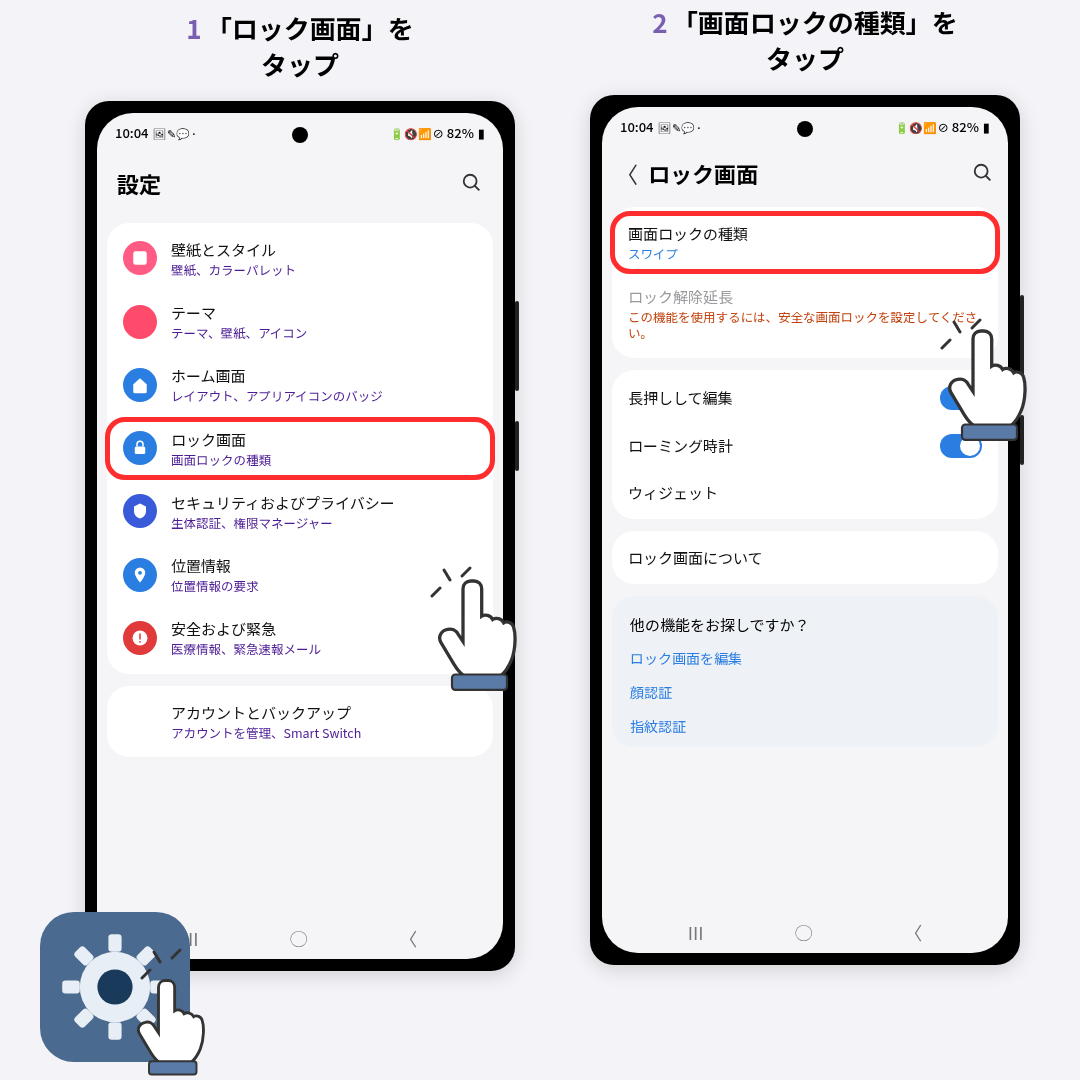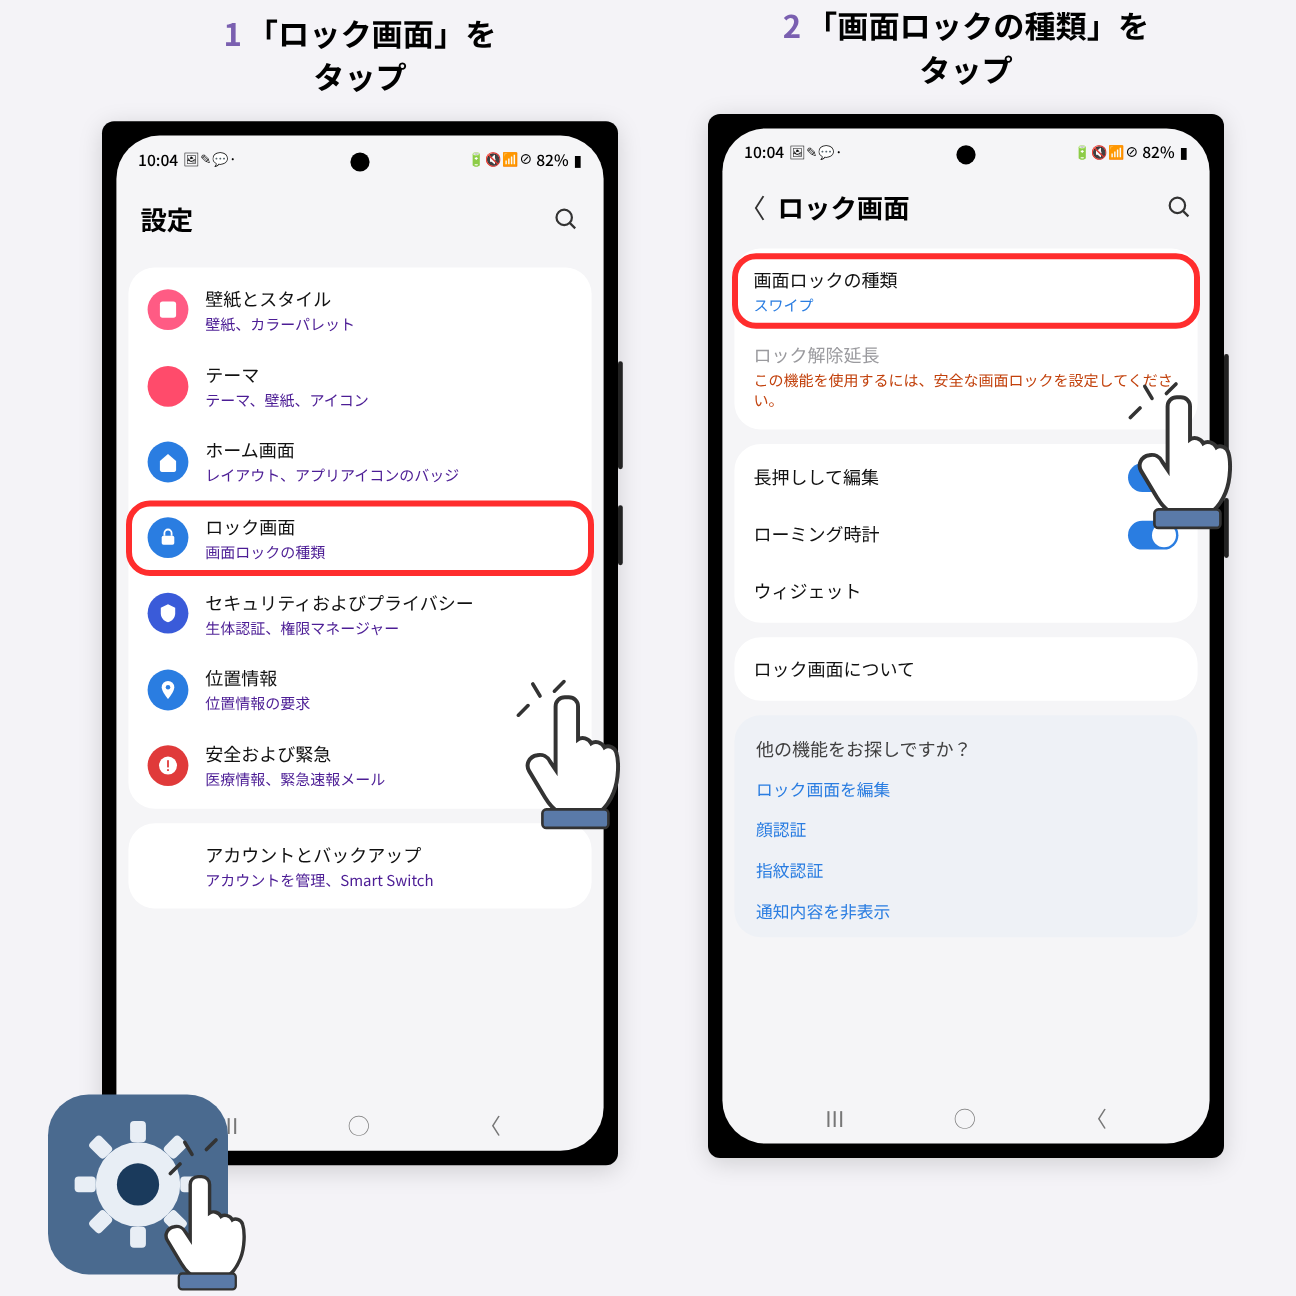--- a/index.html
+++ b/index.html
@@ -20,21 +20,21 @@
     color: #000;
     line-height: 1.4;
     margin-bottom: 18px;
   }
   .step-num { color: #7a5fb0; margin-right: 4px; }
   
   .phone {
     width: 430px; height: 870px;
     margin: 0 auto;
     background: #000;
-    border-radius: 10px;
+    border-radius: 24px;
     padding: 12px;
     position: relative;
     box-shadow: 0 4px 20px rgba(0,0,0,.15);
   }
   .phone::after{ 
     content:""; position:absolute; right:-4px; top:200px; width:4px; height:90px;
     background:#222; border-radius:3px;
   }
   .phone::before{
     content:""; position:absolute; right:-4px; top:320px; width:4px; height:50px;
@@ -103,21 +103,21 @@
     width:20px; height:20px; background:#fff; border-radius:50%;
   }
   .highlight {
     position:absolute; left:-2px; right:-2px; top:0; bottom:0;
     border:5px solid #ff2d2d; border-radius:20px;
     pointer-events:none;
   }
   .disabled .row-title{ color:#9a9a9e; }
   
   .card.lookfor { background:#eef1f6; }
-  .look-title { font-size:15px; color:#404040; padding:14px 18px 6px; }
+  .look-title { font-size:15px; color:#000000; padding:14px 18px 6px; }
   .look-link { font-size:14px; color:#2a7de1; padding:7px 18px; }
   
   .navbar{
     position:absolute; bottom:8px; left:0; right:0;
     display:flex; justify-content:space-around; align-items:center;
     padding:0 40px;
   }
   .navbar span{ color:#777; font-size:18px; }
   
   .tap-hand {
@@ -344,21 +344,20 @@
               <div class="row-title">ロック画面について</div>
             </div>
         </div>
       </div>
 
       <div class="card lookfor">
         <div class="look-title">他の機能をお探しですか？</div>
         <div class="look-link">ロック画面を編集</div>
         <div class="look-link">顔認証</div>
         <div class="look-link">指紋認証</div>
-        <div class="look-link">通知内容を非表示</div>
       </div>
 
       <div class="navbar">
         <span>III</span>
         <span>◯</span>
         <span>〈</span>
       </div>
     </div>
   </div>
 </div>

